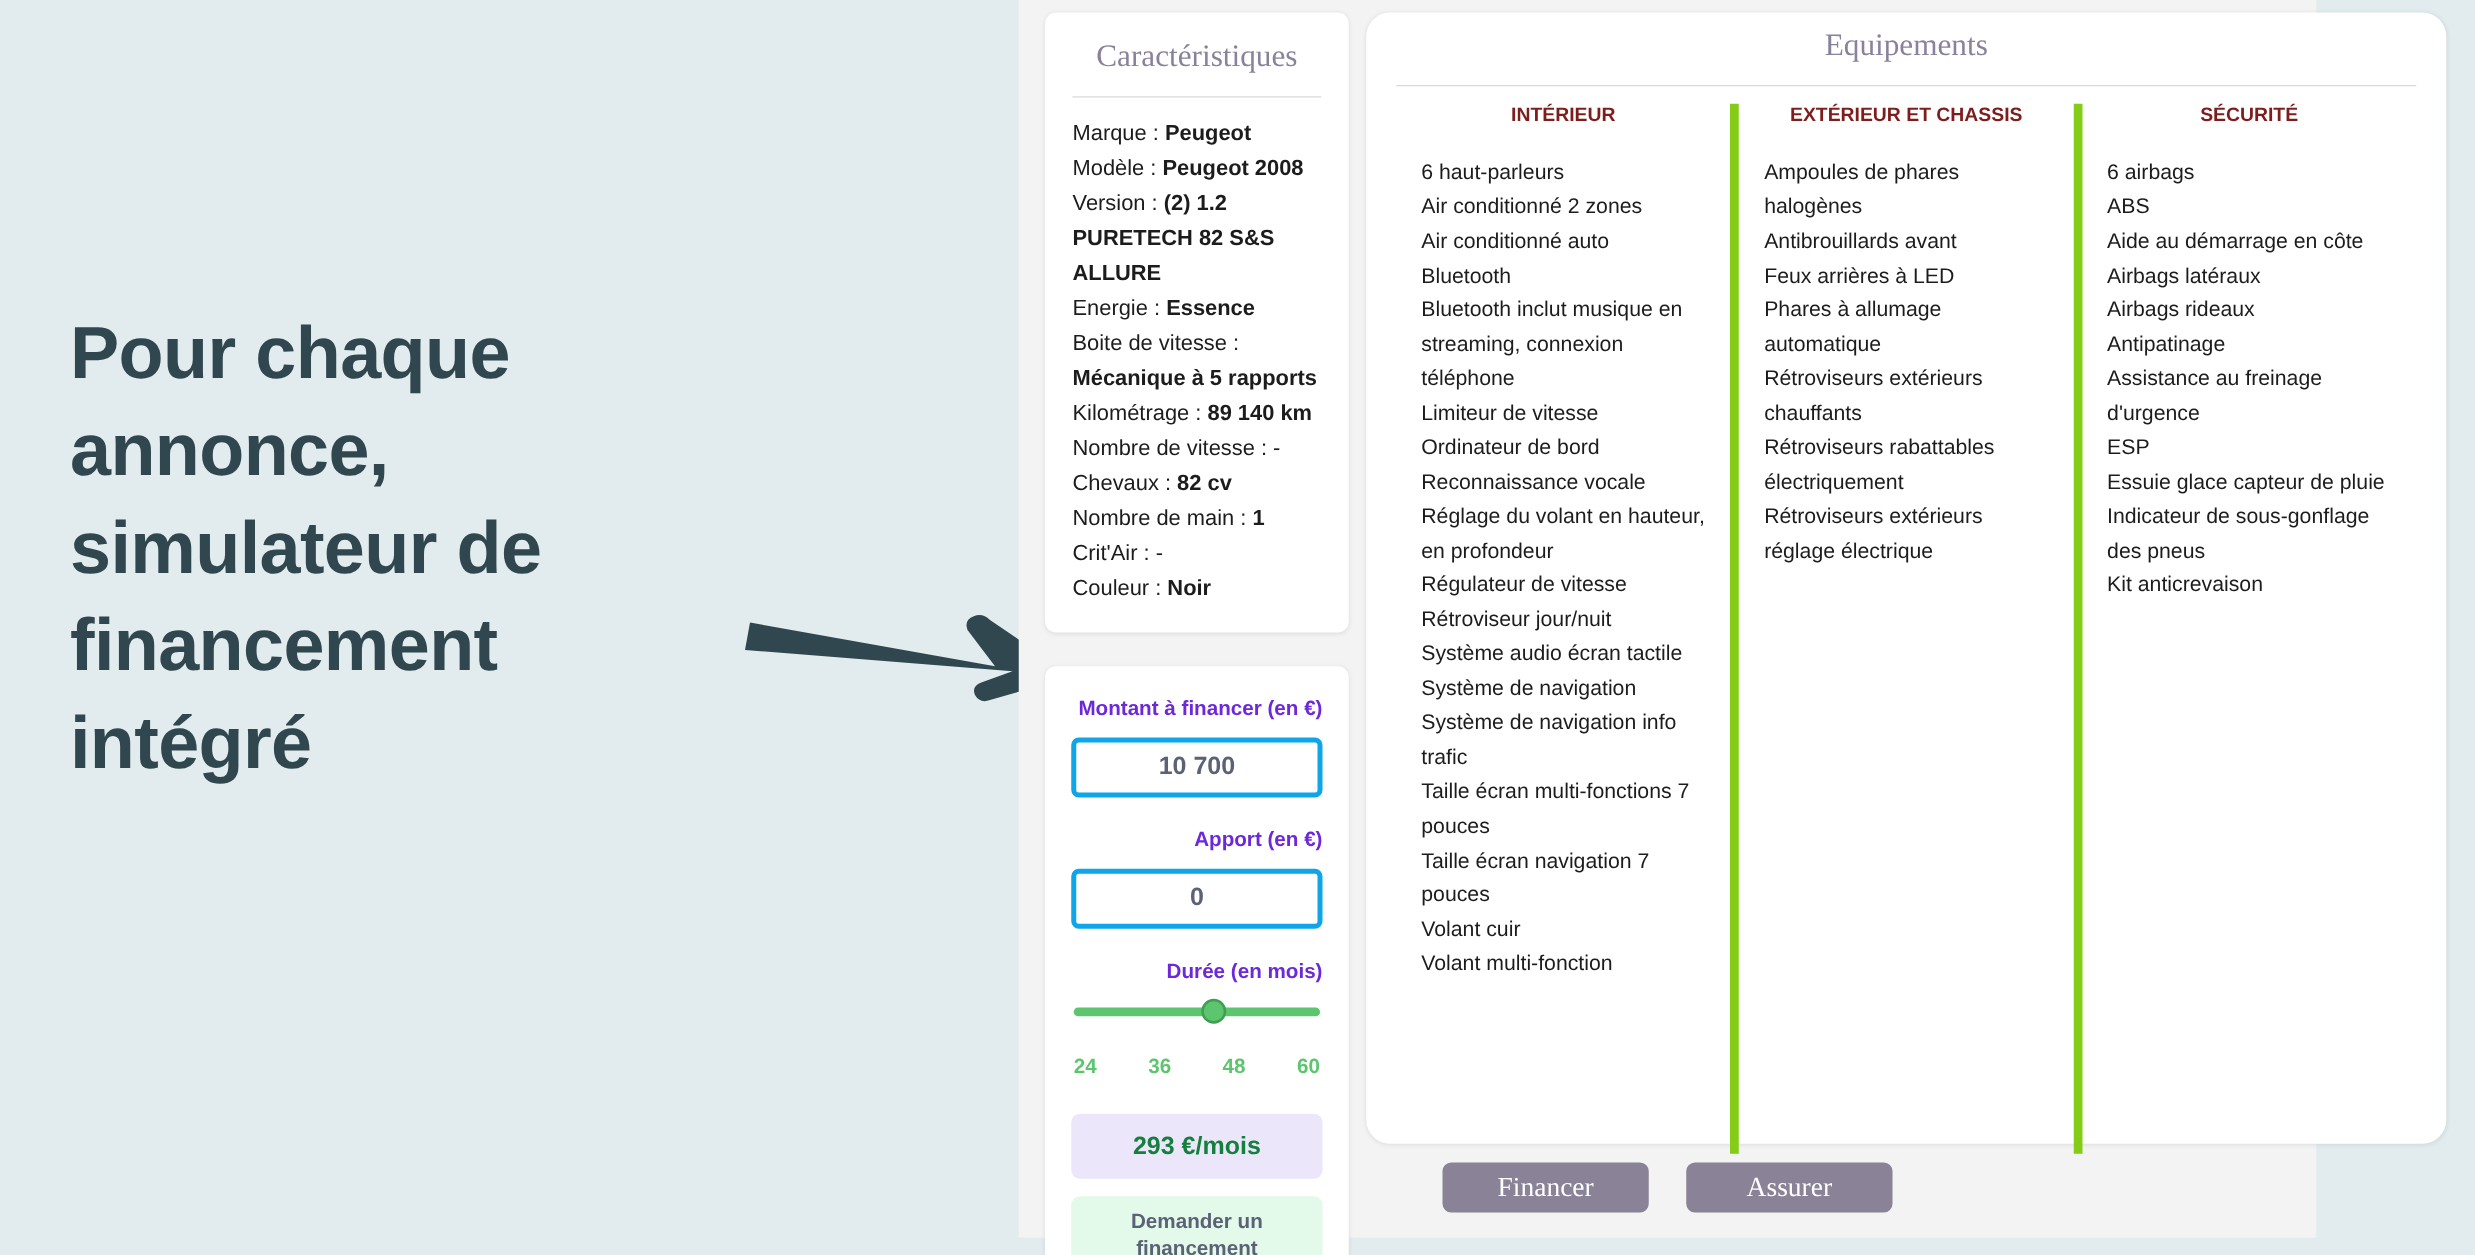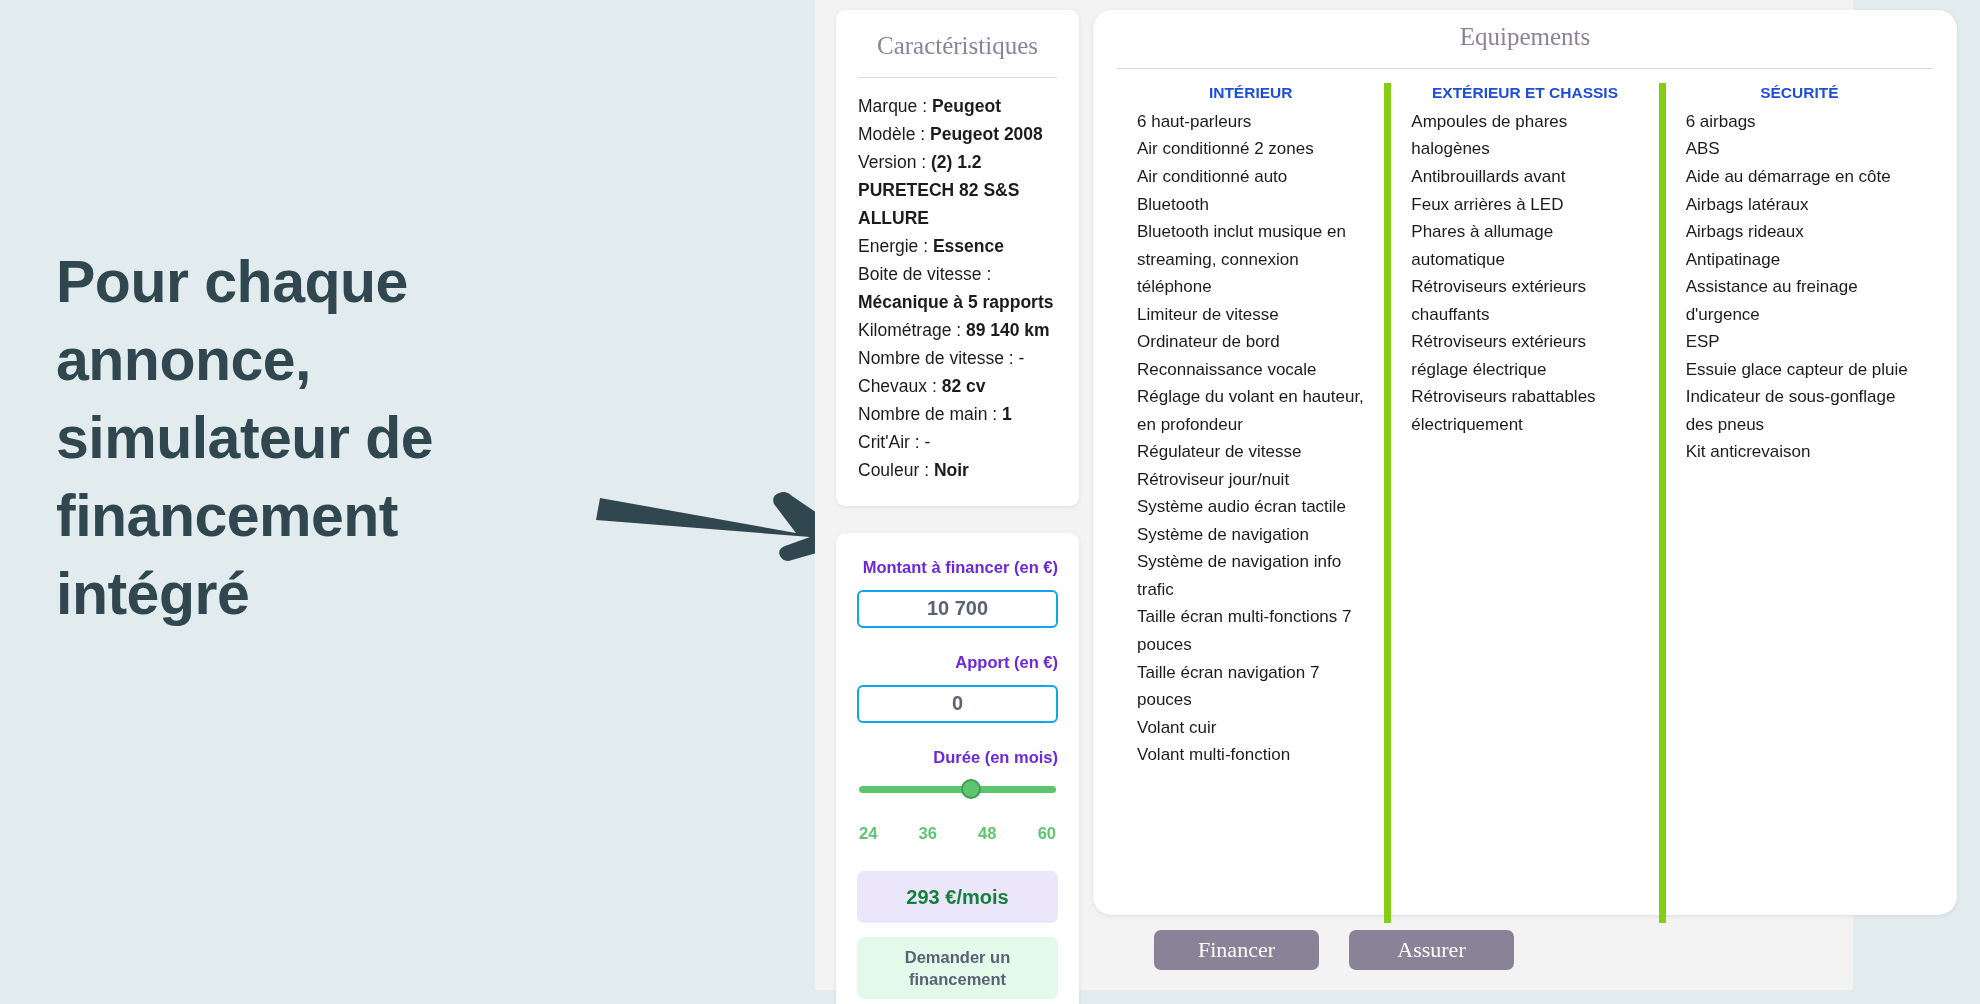--- a/index.html
+++ b/index.html
@@ -103,22 +103,22 @@
     font-size: 16.5px;
     font-weight: bold;
     color: #6d28d9;
     line-height: 1.32;
     margin-bottom: 11px;
   }
   .text-input {
     display: block;
     width: 100%;
     box-sizing: border-box;
-    height: 38px;
-    border: 2px solid #0ea5e9;
+    height: 48px;
+    border: 4px solid #0ea5e9;
     border-radius: 6px;
     background: #fff;
     text-align: center;
     font-family: "Liberation Sans", sans-serif;
     font-size: 20px;
     font-weight: bold;
     color: #5b6275;
     outline: none;
     padding: 0;
   }
@@ -210,23 +210,23 @@
     padding: 0 20px;
     box-sizing: border-box;
   }
   .equip-col + .equip-col {
     border-left: 7px solid #84cc16;
   }
   .equip-head {
     text-align: center;
     font-size: 15.5px;
     font-weight: bold;
-    color: #1d4ed8;
+    color: #7f1d1d;
     line-height: 1.35;
-    margin-bottom: 4px;
+    margin-bottom: 20px;
   }
   .equip-list {
     list-style: none;
     margin: 0;
     padding: 0;
     font-size: 17px;
     line-height: 1.62;
     color: #1c1c1c;
   }
 
@@ -344,22 +344,22 @@
           </ul>
         </div>
         <div class="equip-col">
           <div class="equip-head">EXTÉRIEUR ET CHASSIS</div>
           <ul class="equip-list">
             <li>Ampoules de phares halogènes</li>
             <li>Antibrouillards avant</li>
             <li>Feux arrières à LED</li>
             <li>Phares à allumage automatique</li>
             <li>Rétroviseurs extérieurs chauffants</li>
+            <li>Rétroviseurs rabattables électriquement</li>
             <li>Rétroviseurs extérieurs réglage électrique</li>
-            <li>Rétroviseurs rabattables électriquement</li>
           </ul>
         </div>
         <div class="equip-col">
           <div class="equip-head">SÉCURITÉ</div>
           <ul class="equip-list">
             <li>6 airbags</li>
             <li>ABS</li>
             <li>Aide au démarrage en côte</li>
             <li>Airbags latéraux</li>
             <li>Airbags rideaux</li>

